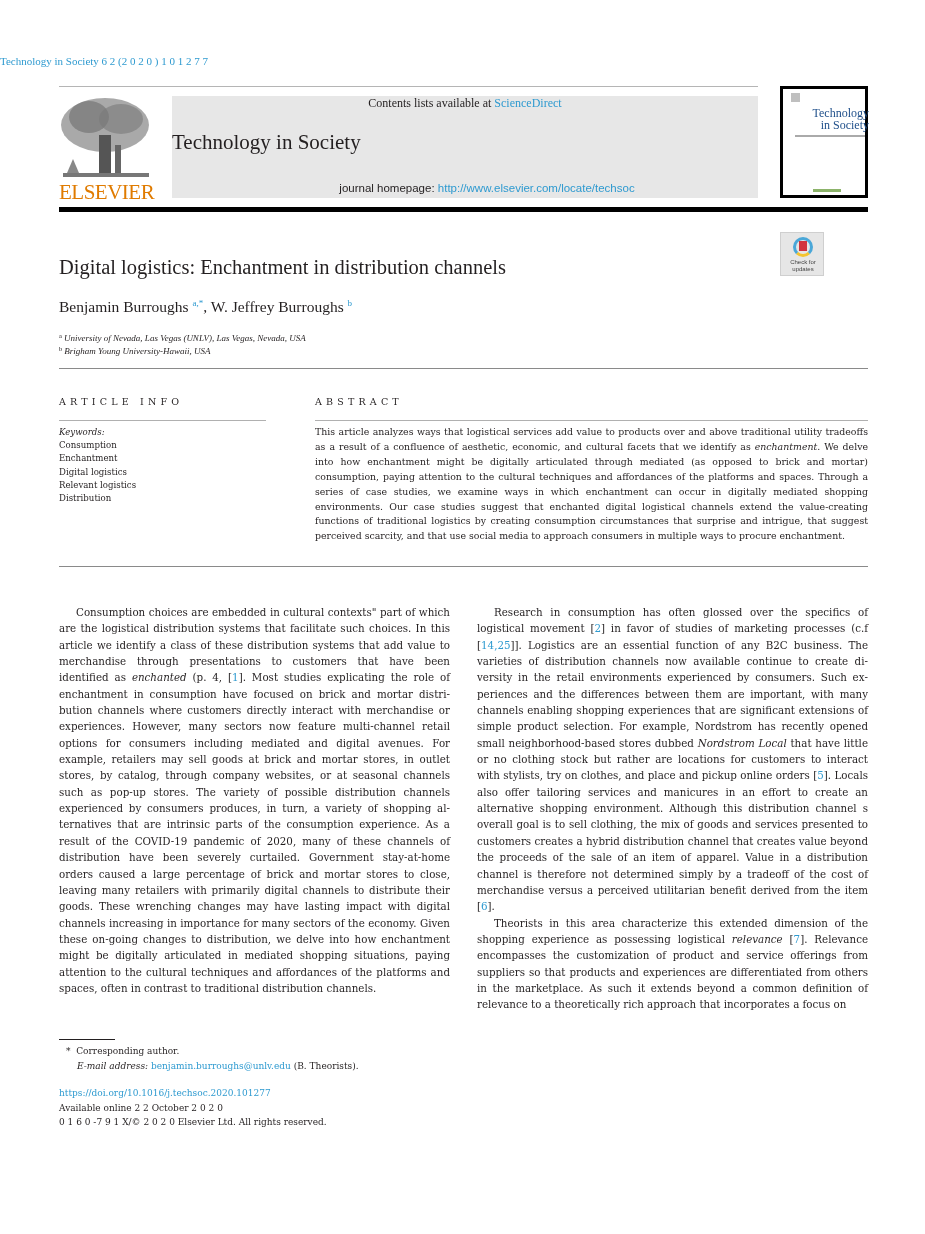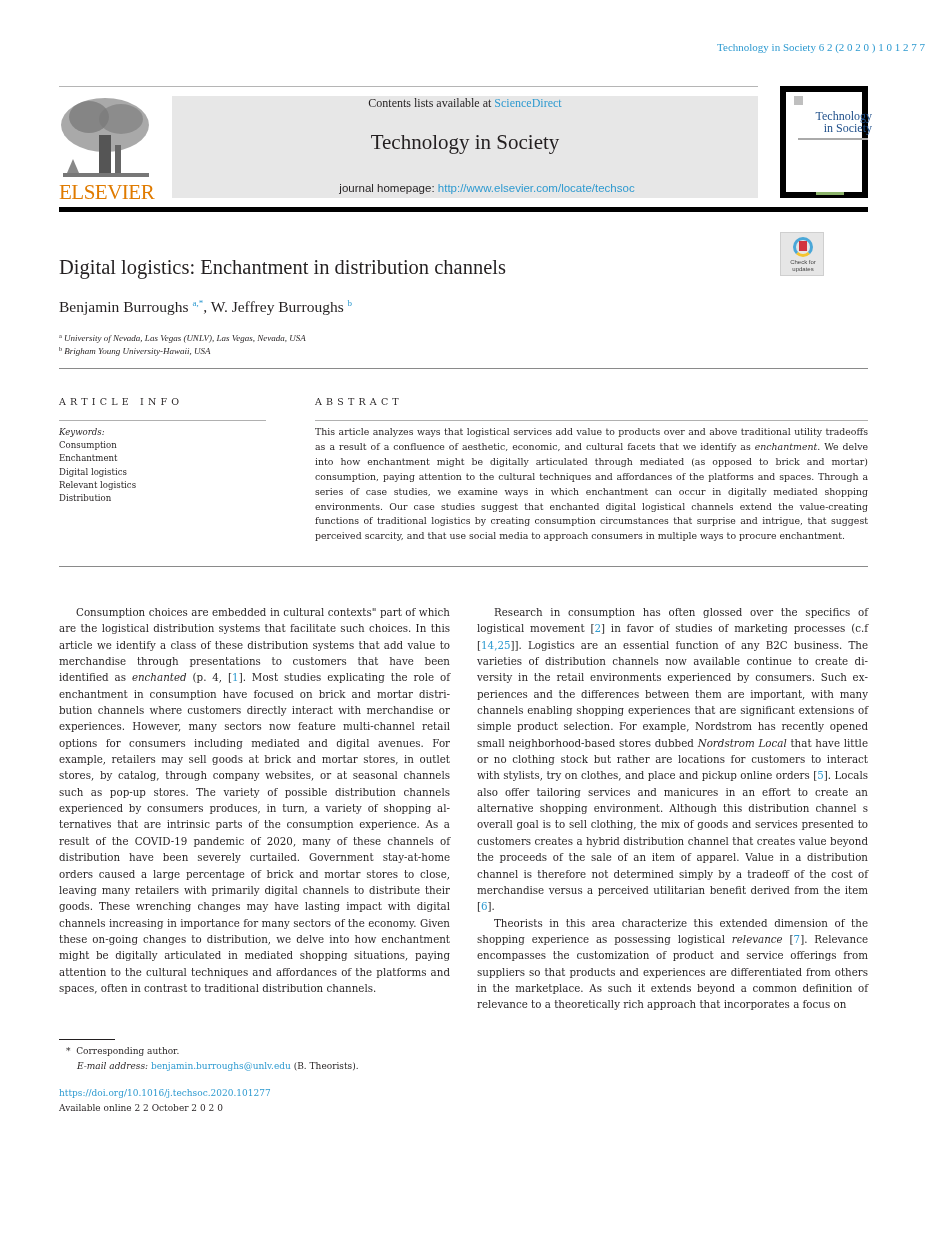--- a/index.html
+++ b/index.html
@@ -1,32 +1,32 @@
 <!DOCTYPE html>
 <html><head>
 <meta charset="utf-8">
 <style>
   * { margin: 0; padding: 0; box-sizing: border-box; }
   html, body { width: 925px; height: 1234px; background: #ffffff; overflow: hidden; }
   body { position: relative; font-family: "DejaVu Serif", "Liberation Serif", serif; color: #231f20; }
   .abs { position: absolute; }
   a, .link { color: #2e9ad0; text-decoration: none; }
 
-  #journal-ref { left: 0; width: 925px; top: 41px; text-align: right; font-family: "Liberation Serif", serif; font-size: 11px; color: #2e9ad0; }
+  #journal-ref { left: 0; width: 925px; top: 55px; text-align: left; font-family: "Liberation Serif", serif; font-size: 11px; color: #2e9ad0; }
 
   #header-top-rule { left: 172px; top: 86px; width: 586px; height: 1px; background: #b5b5b5; }
   #logo-top-rule { left: 59px; top: 86px; width: 113px; height: 1px; background: #b5b5b5; }
   #elsevier-logo { left: 59px; top: 95px; width: 92px; height: 104px; }
   #elsevier-word { left: 59px; top: 180px; font-family: "Liberation Serif", serif; font-size: 21px; color: #e07b00; letter-spacing: -0.5px; }
   #header-box { left: 172px; top: 96px; width: 586px; height: 102px; background: #e7e7e7; }
   #contents-line { left: 172px; width: 586px; top: 96px; text-align: center; font-family: "Liberation Serif", serif; font-size: 12px; color: #231f20; }
-  #journal-title { left: 172px; width: 586px; top: 130px; text-align: center; font-family: "Liberation Serif", serif; font-size: 21px; color: #231f20; }
+  #journal-title { left: 172px; width: 586px; top: 130px; font-family: "Liberation Serif", serif; font-size: 21px; color: #231f20; }
   #homepage-line { left: 172px; width: 586px; top: 182px; text-align: center; font-family: "Liberation Sans", sans-serif; font-size: 11.5px; color: #231f20; padding-left: 44px; }
 
-  #cover-thumb { left: 780px; top: 86px; width: 88px; height: 112px; border: 6px solid #000000; background: #fff; }
+  #cover-thumb { left: 780px; top: 86px; width: 88px; height: 112px; border: 3px solid #000000; background: #fff; }
   #cover-title { position: absolute; left: 10px; top: 18px; width: 76px; font-family: "Liberation Serif", serif; font-size: 12px; line-height: 12px; color: #1f4f8a; text-align: right; }
   #cover-mini-icon { position: absolute; left: 8px; top: 4px; width: 9px; height: 9px; background: #bfbfbf; }
   #cover-sub { position: absolute; left: 12px; top: 46px; width: 70px; height: 2px; background: #aaa; }
   #cover-foot { position: absolute; left: 30px; top: 100px; width: 28px; height: 3px; background: #8cb36a; }
 
   #header-thick-rule { left: 59px; top: 207px; width: 809px; height: 5px; background: #000; }
 
   #article-title { left: 59px; top: 256px; font-family: "Liberation Serif", serif; font-size: 20.5px; color: #231f20; }
   #check-updates { left: 780px; top: 232px; width: 44px; height: 44px; background: #e6e6e6; border: 1px solid #cfcfcf; }
   #check-updates .ring { position: absolute; left: 12px; top: 4px; width: 20px; height: 20px; border-radius: 50%; border: 3px solid #4aa7d8; border-bottom-color: #f4c430; }
@@ -159,13 +159,14 @@
 
 <div class="abs" id="footnote-rule"></div>
 <div class="abs" id="footnotes">
   <div><span>*</span>&nbsp; <span>Corresponding author.</span></div>
   <div style="padding-left:11px;"><span class="em">E-mail address:</span> <span class="link">benjamin.burroughs@unlv.edu</span><span> (B. Theorists).</span></div>
 </div>
 
 <div class="abs" id="meta-block">
   <div class="link">https://doi.org/10.1016/j.techsoc.2020.101277</div>
   <div>Available online 2 2  October 2 0 2 0</div>
+  <div>0 1 6 0 -7 9 1 X/© 2 0 2 0  Elsevier Ltd. All rights reserved.</div>
 </div>
 
 </body></html>

